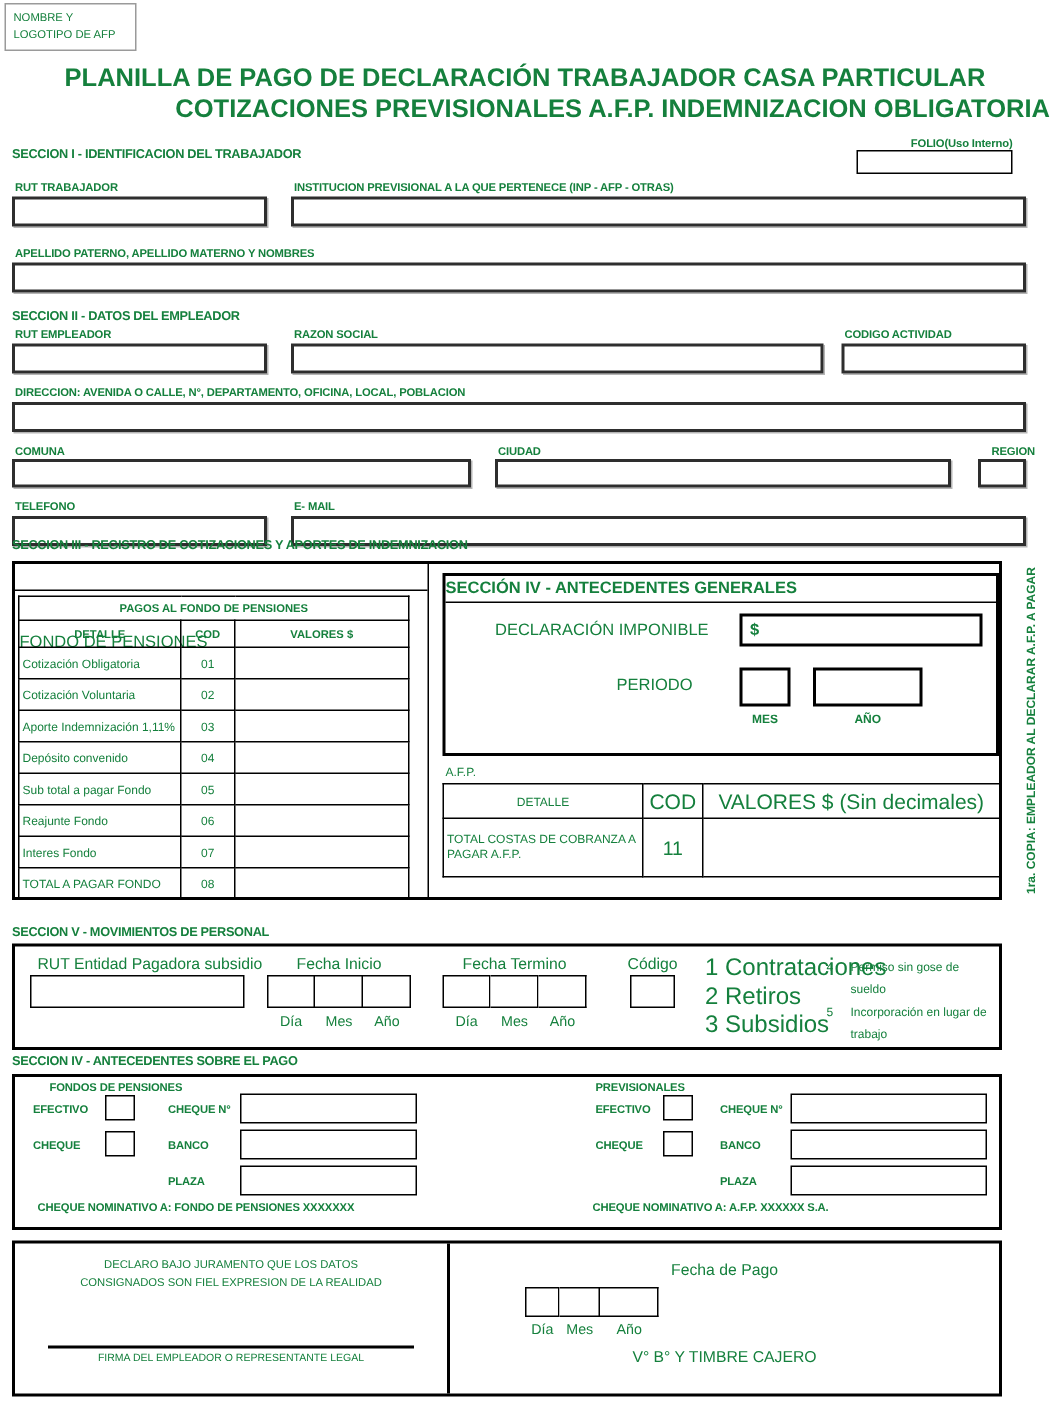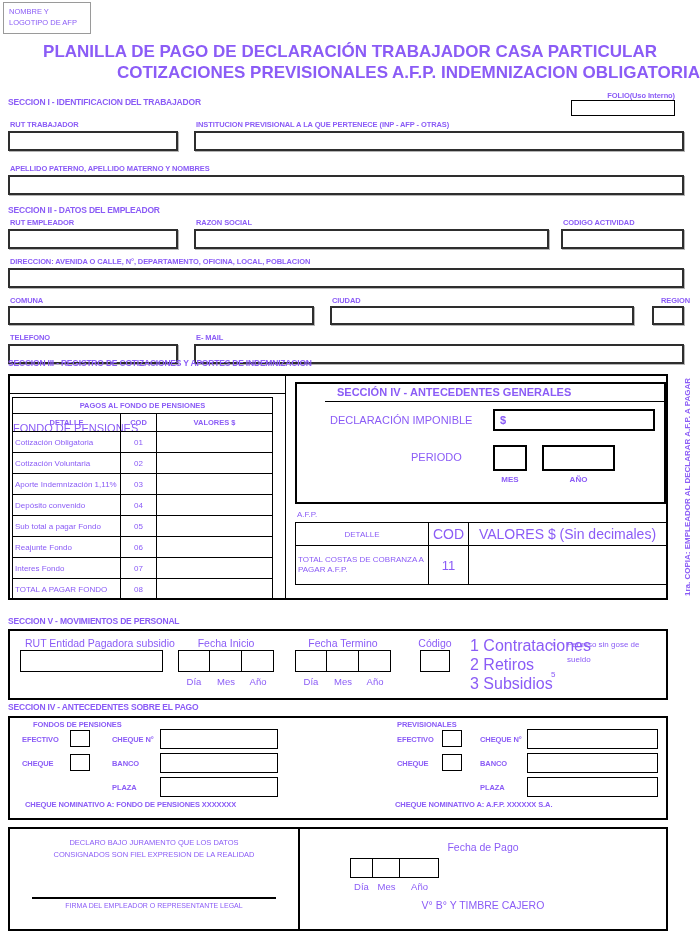--- a/index.html
+++ b/index.html
@@ -1,17 +1,17 @@
 <!DOCTYPE html>
 <html><head>
 <meta charset="utf-8">
 <style>
   html,body { margin:0; padding:0; background:#fff; }
   .page { position:relative; width:700px; height:949px; background:#fff;
-          font-family:"Liberation Sans", sans-serif; color:#8b5cf6; overflow:hidden; }
+          font-family:"Liberation Sans", sans-serif; color:#15803d; overflow:hidden; }
   .abs { position:absolute; }
   .nw { white-space:nowrap; }
   
   .flabel { position:absolute; font-size:7.5px; font-weight:bold; white-space:nowrap; letter-spacing:-0.1px; }
   .stitle { position:absolute; font-size:8.5px; font-weight:bold; white-space:nowrap; letter-spacing:-0.2px; }
   .t11 { position:absolute; font-size:11px; white-space:nowrap; }
   .t8  { position:absolute; font-size:8px;  white-space:nowrap; }
   
   .input { position:absolute; border:2px solid #2e2e2e; background:#fff; box-sizing:border-box; box-shadow:1px 1px 0 #b5b5b5; }
   .box1 { position:absolute; border:1.5px solid #000; background:#fff; box-sizing:border-box; }
@@ -145,21 +145,21 @@
         </tr>
     <tr>
           <td class="pt-det">TOTAL A PAGAR FONDO</td>
           <td class="pt-cod">08</td>
           <td></td>
         </tr>
   </tbody>
     </table>
 
   <div class="secbox" style="left:295px; top:382px; width:371px; height:122px;">
-    <div style="font-size:11px; font-weight:bold; padding:2px 4px 3px 12px; border-bottom:1px solid #000; white-space:nowrap;margin-left:28px;">SECCIÓN IV - ANTECEDENTES GENERALES</div>
+    <div style="font-size:11px; font-weight:bold; padding:2px 4px 3px 0; border-bottom:1px solid #000; white-space:nowrap;">SECCIÓN IV - ANTECEDENTES GENERALES</div>
   </div>
   <div class="t11" style="left:330px; top:414px;">DECLARACIÓN IMPONIBLE</div>
   <div class="secbox" style="left:493px; top:409px; width:162px; height:22px;">
     <span style="position:absolute; left:5px; top:3px; font-size:11px; font-weight:bold;">$</span>
   </div>
   <div class="t11" style="left:411px; top:451px;">PERIODO</div>
   <div class="secbox" style="left:493px; top:445px; width:34px; height:26px;"></div>
   <div class="secbox" style="left:542px; top:445px; width:73px; height:26px;"></div>
   <div class="abs" style="left:493px; top:475px; width:34px; text-align:center; font-size:8px; font-weight:bold;">MES</div>
   <div class="abs" style="left:542px; top:475px; width:73px; text-align:center; font-size:8px; font-weight:bold;">AÑO</div>
@@ -224,20 +224,21 @@
     <div>2 Retiros</div>
     <div>3 Subsidios</div>
   </div>
   <div class="abs" style="left:551px; top:637px; width:112px; font-size:8px; line-height:15px;">
     <div style="display:flex;">
       <span style="width:16px; flex:none;">4</span>
       <span>Permiso sin gose de sueldo</span>
     </div>
     <div style="display:flex;">
       <span style="width:16px; flex:none;">5</span>
+      <span>Incorporación en lugar de trabajo</span>
     </div>
   </div>
 
   <div class="stitle" style="left:8px; top:702px;">SECCION IV - ANTECEDENTES SOBRE EL PAGO</div>
   <div class="secbox" style="left:8px; top:716px; width:660px; height:104px;"></div>
 
   <div class="flabel" style="left:33px; top:720px;">FONDOS DE PENSIONES</div>
   <div class="flabel" style="left:22px; top:735px;">EFECTIVO</div>
   <div class="box1" style="left:70px; top:730px; width:20px; height:17px;"></div>
   <div class="flabel" style="left:112px; top:735px;">CHEQUE N°</div>

